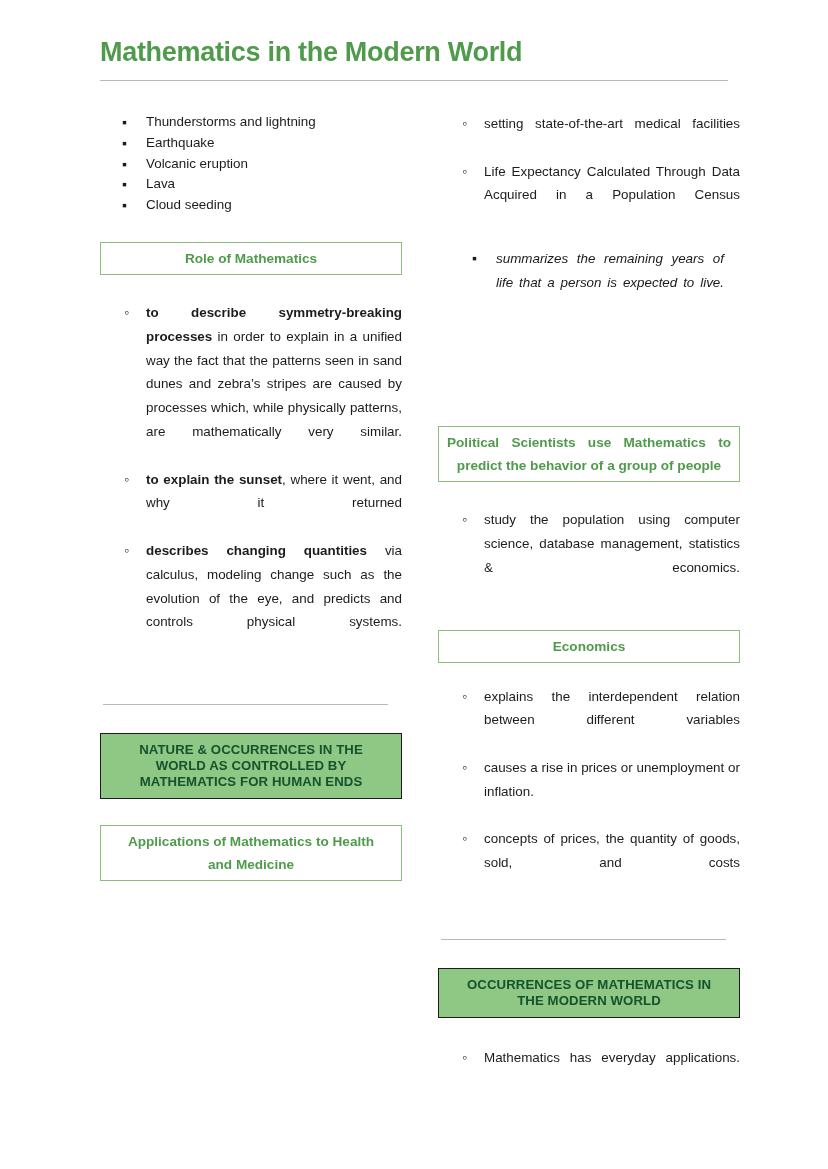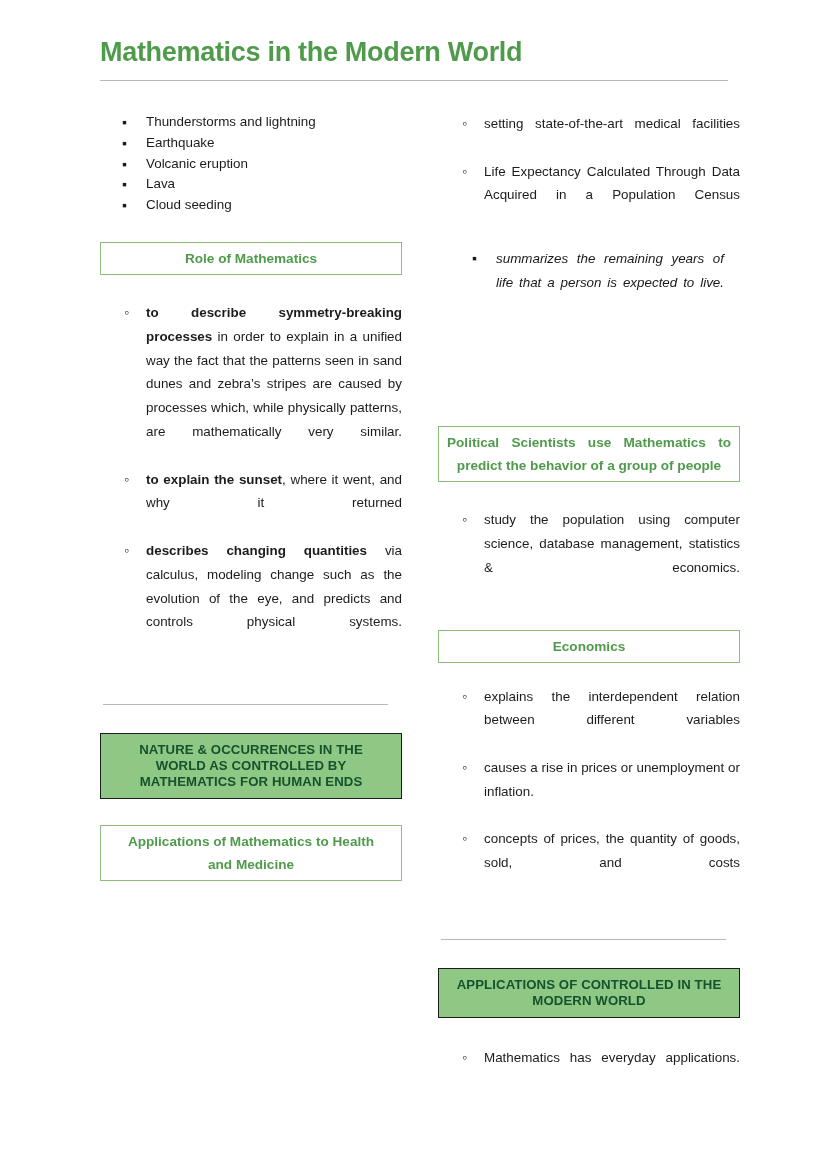--- a/index.html
+++ b/index.html
@@ -276,21 +276,21 @@
         </li>
       <li>
           <span class="txt">concepts of prices, the quantity of goods, sold, and costs</span>
         </li>
     </ul>
 
     <div class="sp-40"></div>
     <div class="divider"></div>
     <div class="sp-28"></div>
 
-    <div class="box-filled">APPLICATIONS OF CONTROLLED IN THE MODERN WORLD</div>
+    <div class="box-filled">OCCURRENCES OF MATHEMATICS IN THE MODERN WORLD</div>
 
     <div class="sp-28"></div>
 
     <ul class="lst ci">
       <li>
           <span class="txt">Mathematics has everyday applications.</span>
         </li>
     </ul>
 
   </div>

